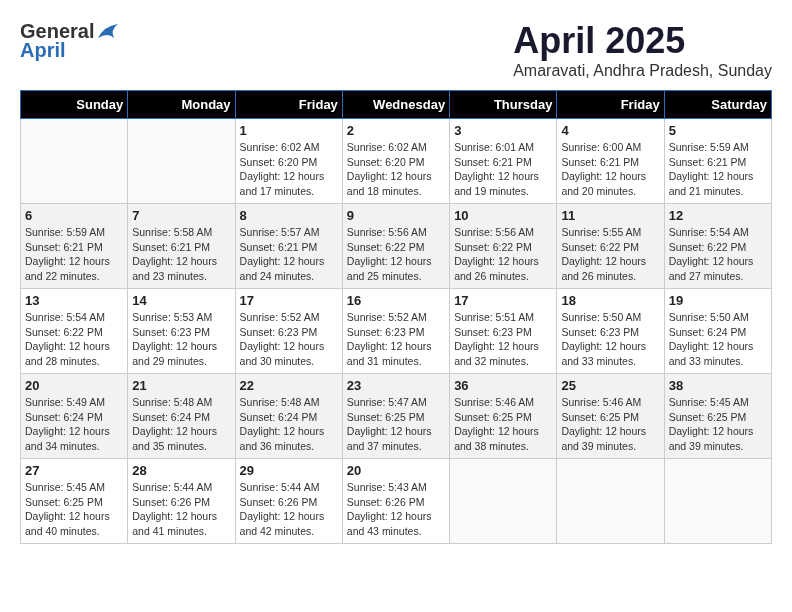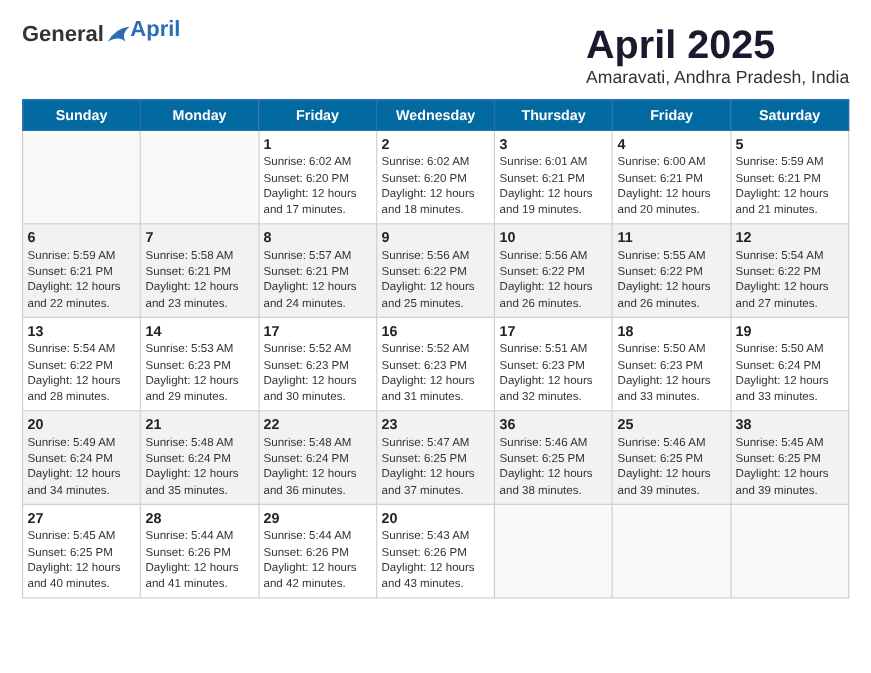--- a/index.html
+++ b/index.html
@@ -11,44 +11,45 @@
       padding: 20px;
     }
     .header {
       display: flex;
       justify-content: space-between;
       align-items: flex-start;
       margin-bottom: 10px;
     }
     .logo {
       display: flex;
+      flex-direction: column;
       align-items: flex-start;
     }
     .title-block {
       text-align: left;
     }
     .month-title {
       font-size: 36px;
       font-weight: bold;
       color: #1a1a2e;
     }
     .subtitle {
       font-size: 16px;
       color: #333;
     }
     .calendar {
       width: 100%;
       border-collapse: collapse;
       font-size: 11px;
     }
     .calendar th {
-      background-color: #0369a1;
+      background-color: #000000;
       color: #fff;
       padding: 6px 4px;
-      text-align: center;
+      text-align: right;
       font-size: 13px;
       font-weight: bold;
       border: 1px solid #2a6db5;
     }
     .calendar td {
       border: 1px solid #ccc;
       vertical-align: top;
       padding: 4px;
       width: 107px;
       min-height: 80px;
@@ -87,21 +88,21 @@
     <div style="display:flex;align-items:center;">
       <span style="font-size:20px;font-weight:bold;color:#333;">General</span>
       <svg width="22" height="16" viewBox="0 0 22 16" style="margin-left:2px;">
         <path d="M2,14 Q8,2 22,0 Q14,6 18,14 Q12,8 2,14Z" fill="#2a6db5"></path>
       </svg>
     </div>
     <span style="font-size:20px;font-weight:bold;color:#2a6db5;margin-top:-4px;">April</span>
   </div>
   <div class="title-block">
     <div class="month-title">April 2025</div>
-    <div class="subtitle">Amaravati, Andhra Pradesh, India</div>
+    <div class="subtitle">Amaravati, Andhra Pradesh, Sunday</div>
   </div>
 </div>
 
 <table class="calendar">
   <thead>
     <tr>
       <th>Sunday</th>
       <th>Monday</th>
       <th>Friday</th>
       <th>Wednesday</th>

